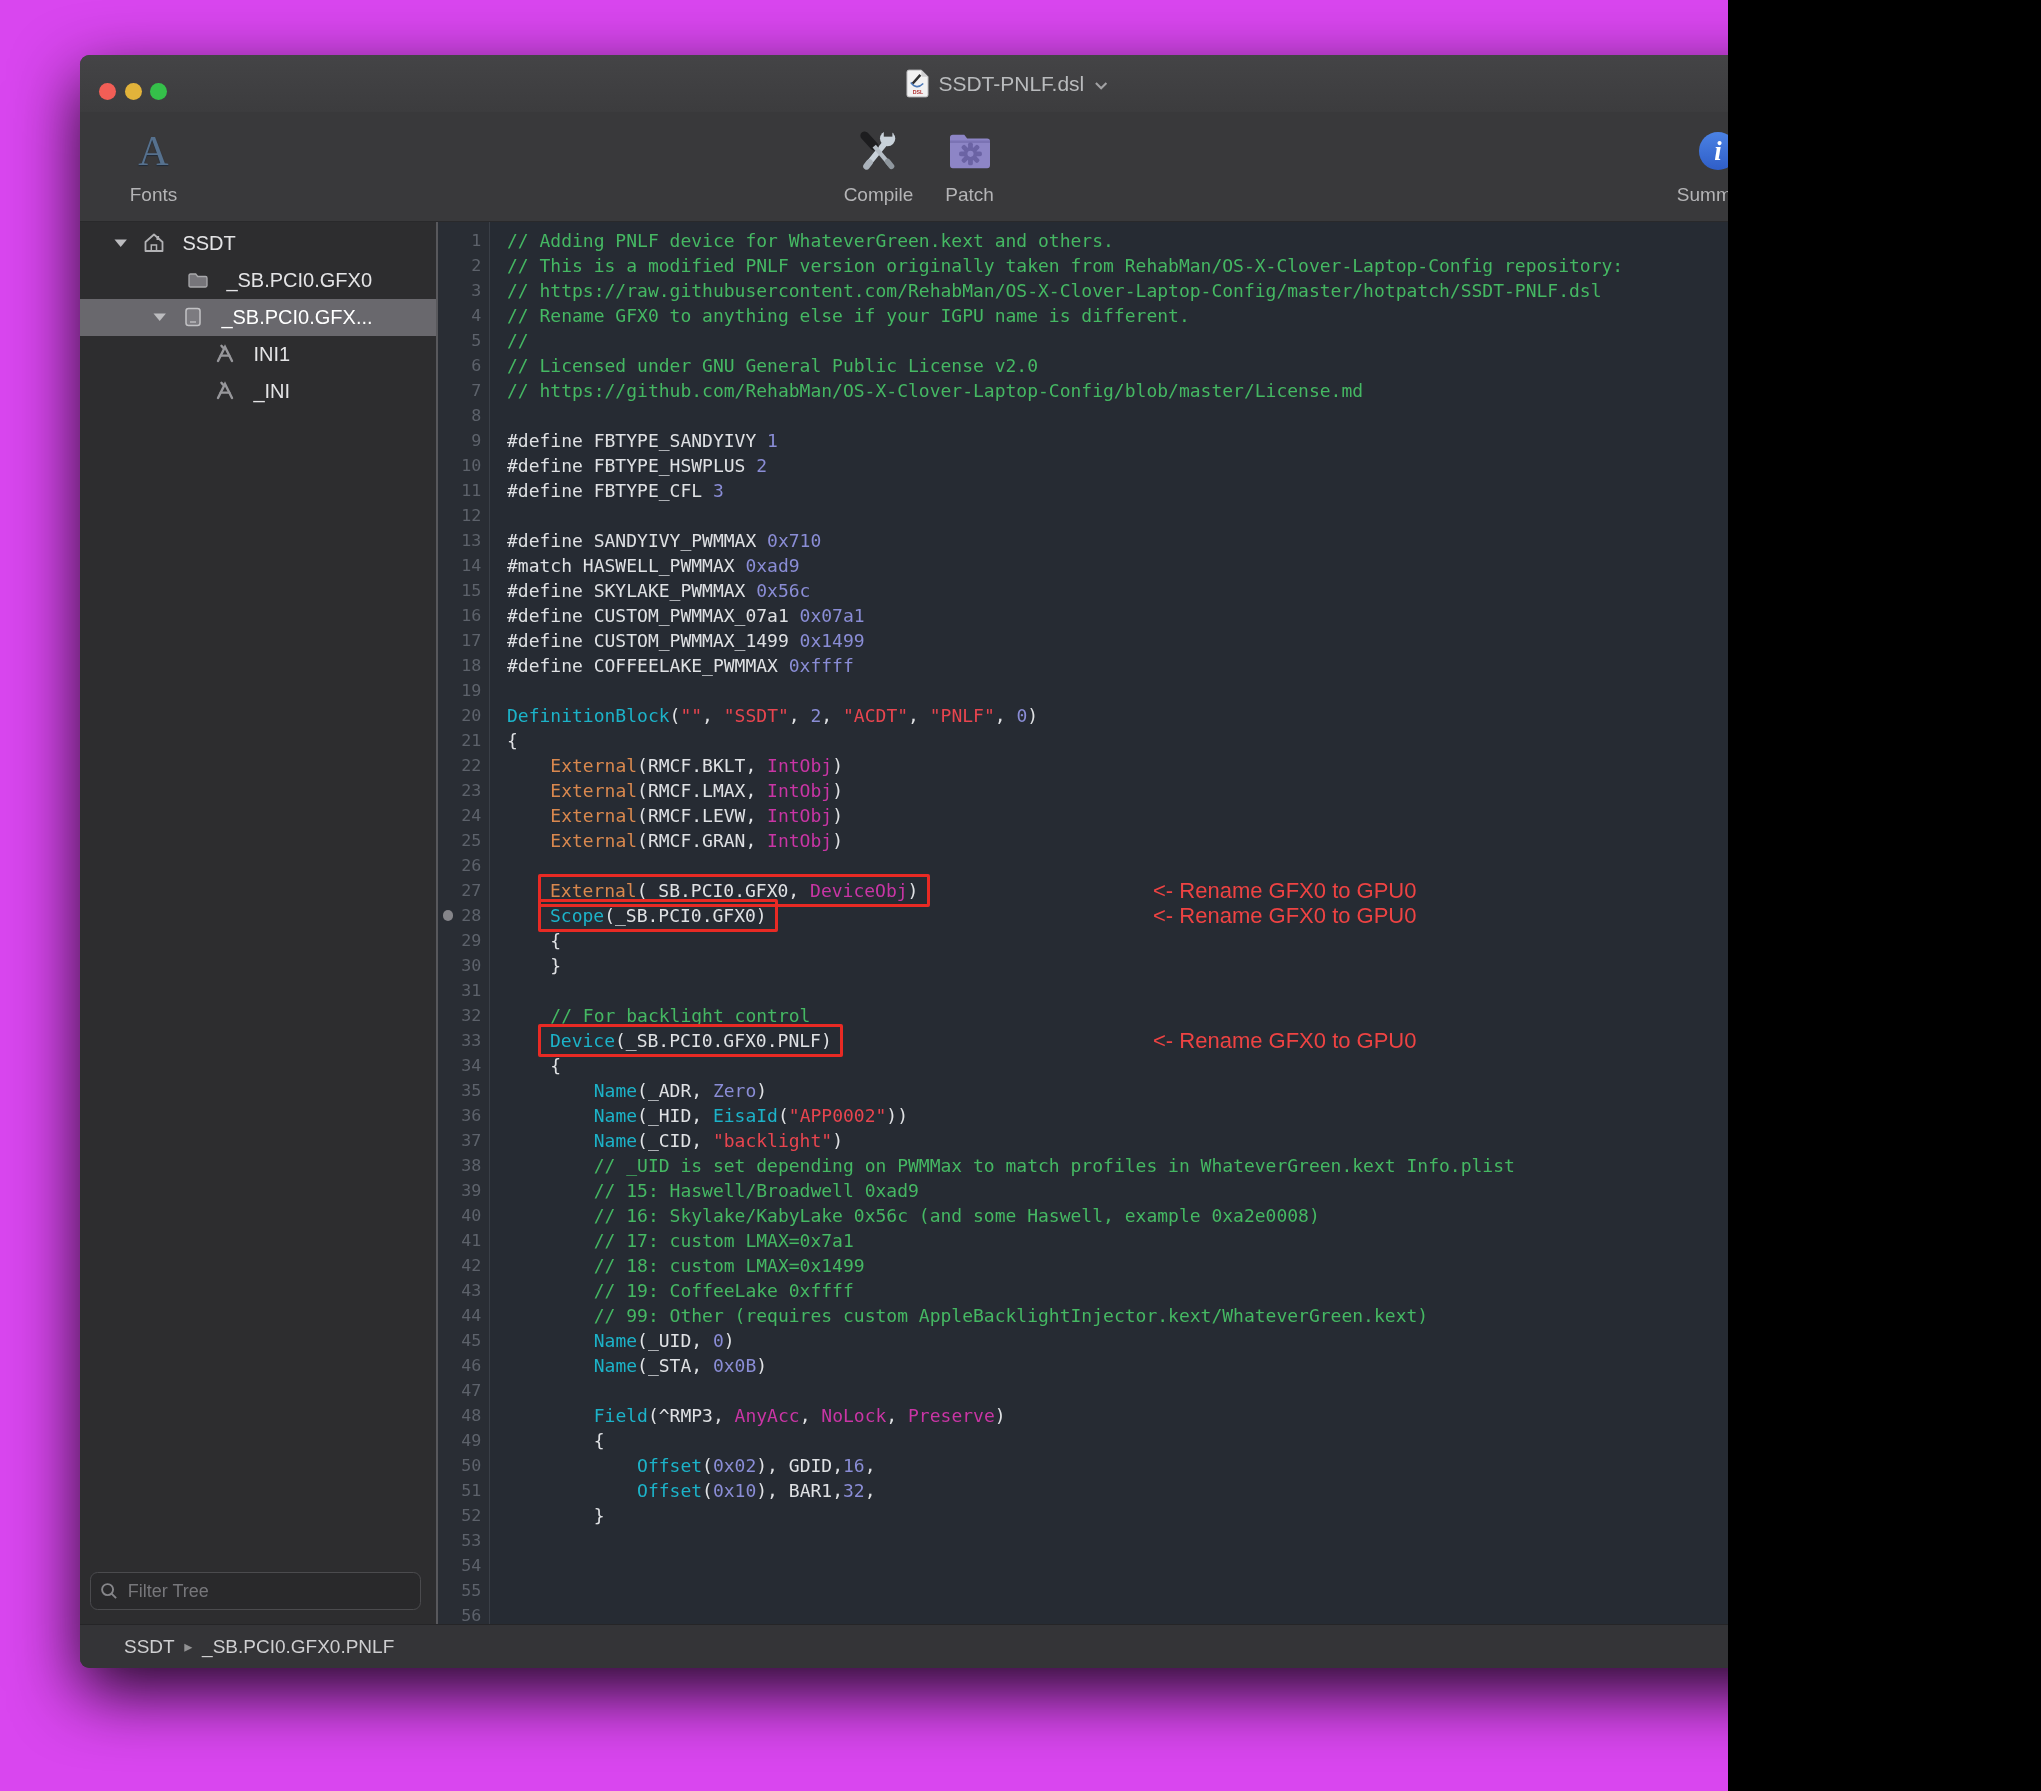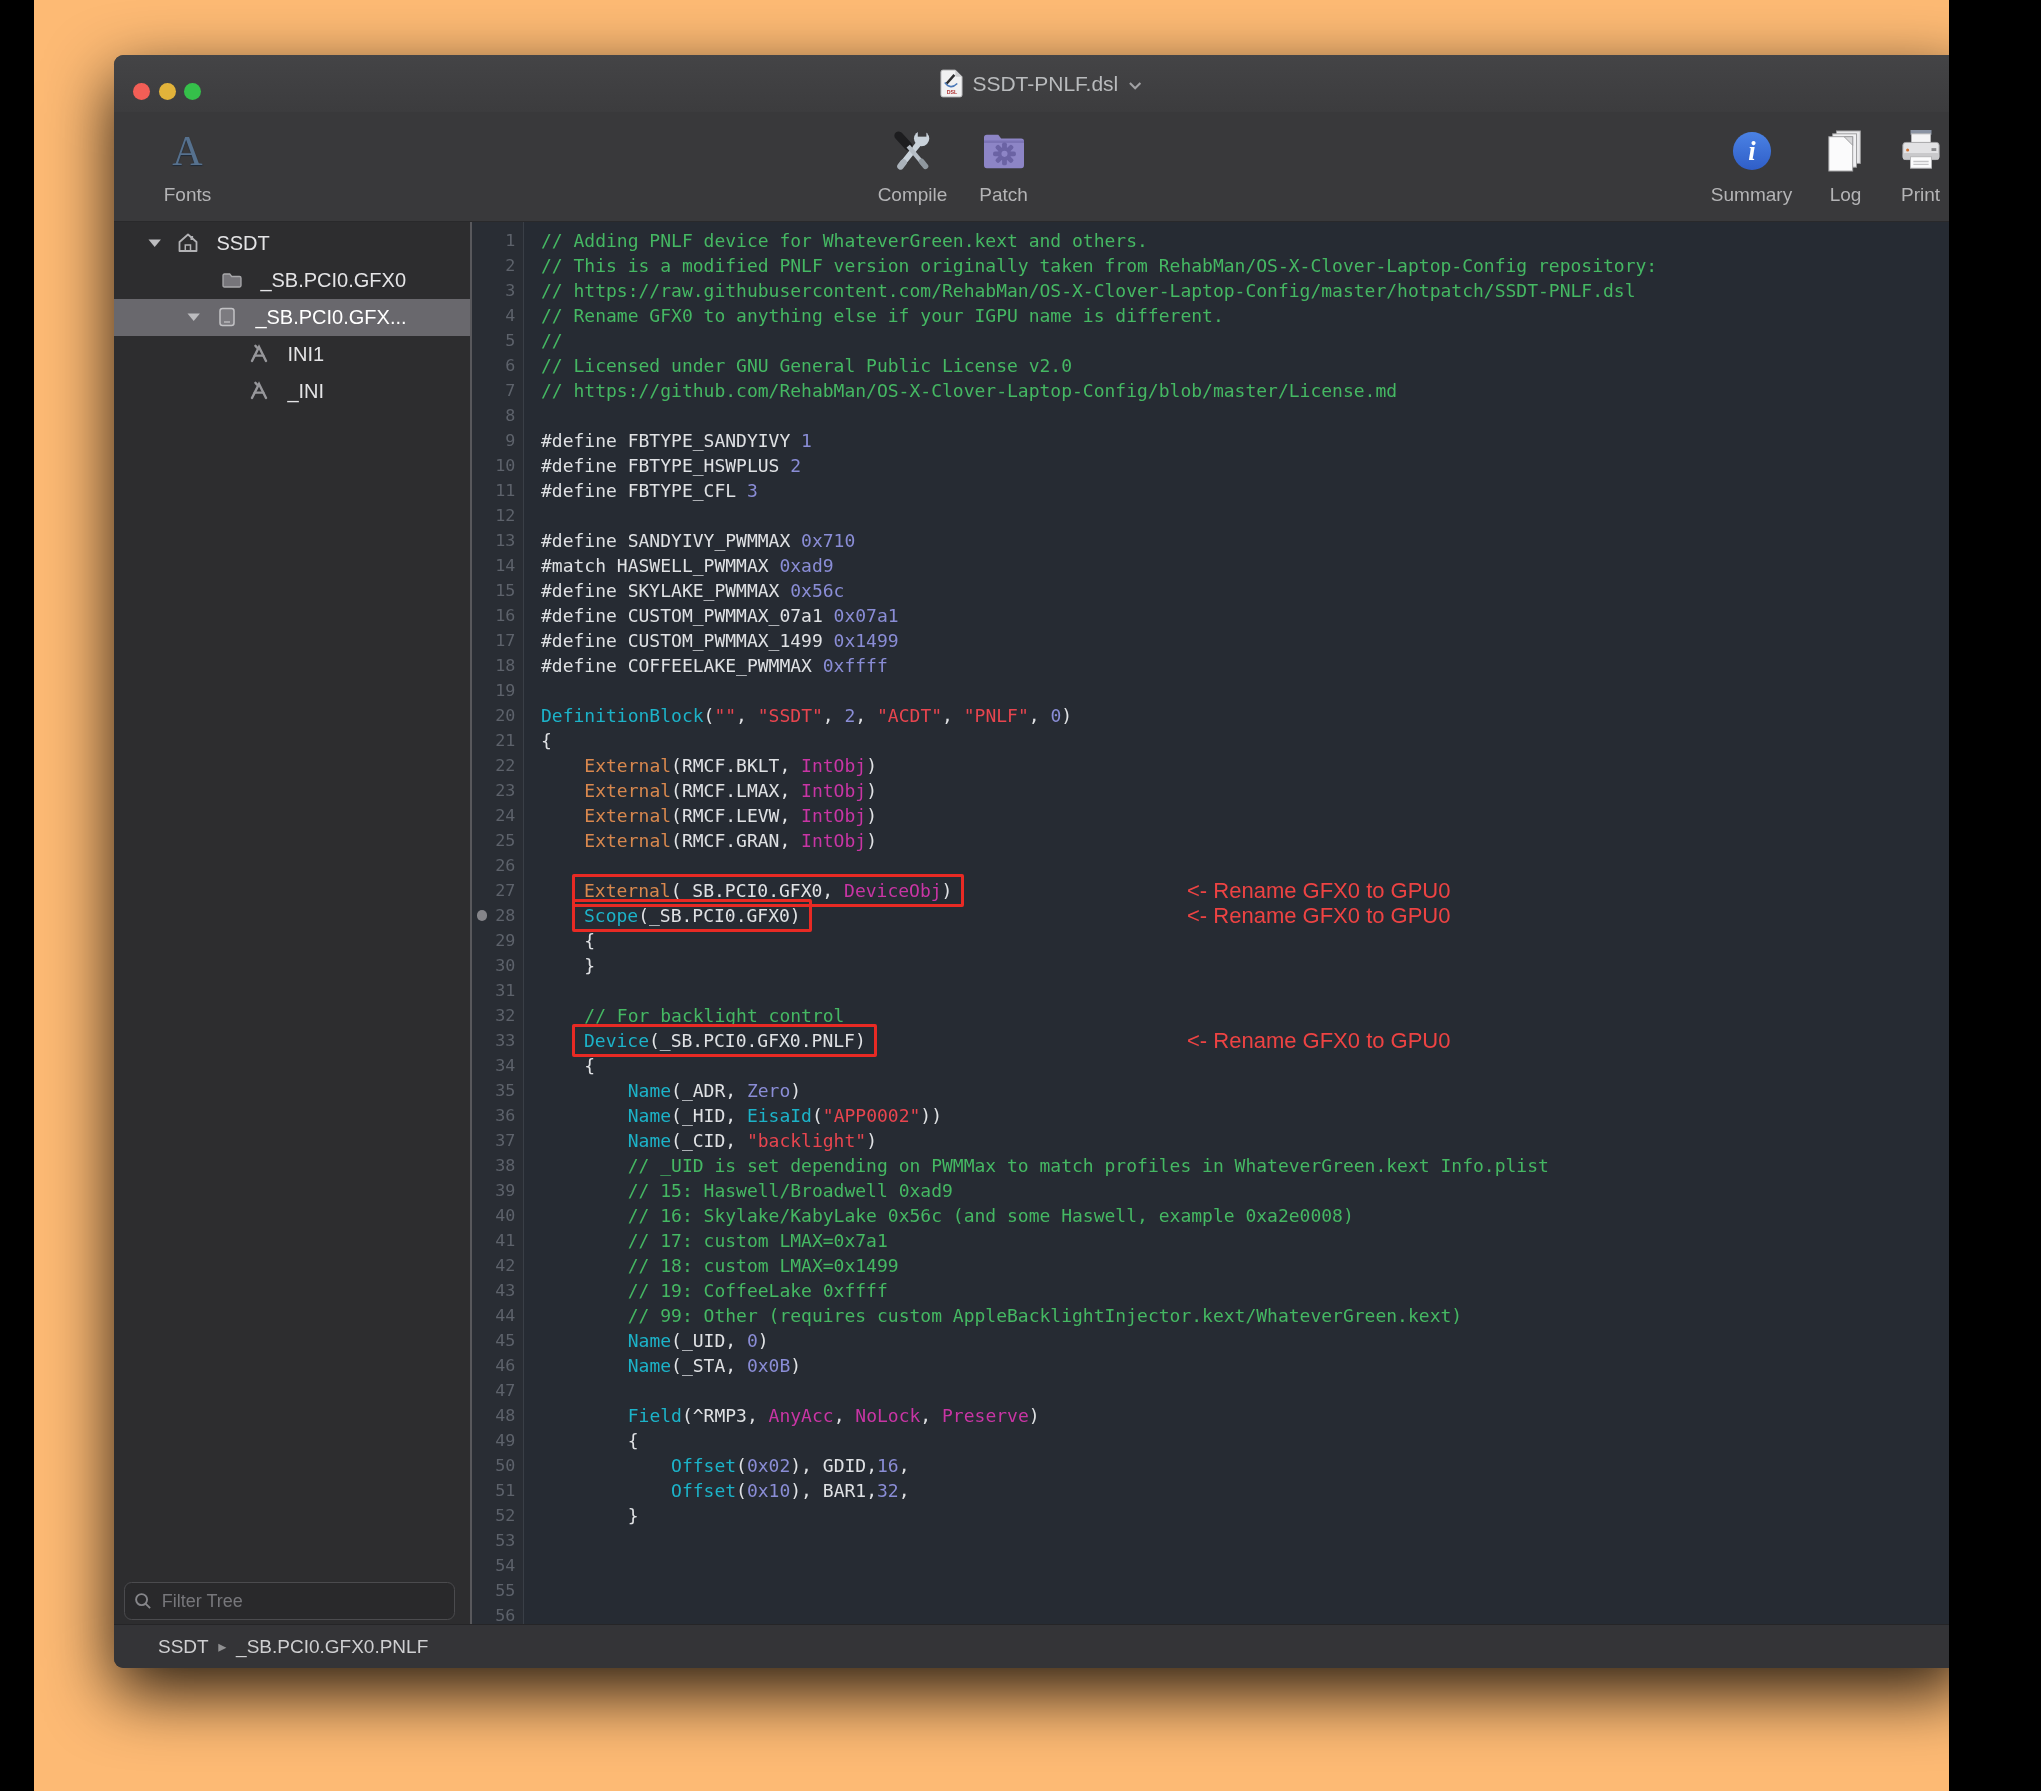--- a/index.html
+++ b/index.html
@@ -1,17 +1,17 @@
 <!DOCTYPE html>
 <html style="--tl-close: #f25e56; --tl-min: #e2b33a; --tl-max: #35c04a; --c-editor: #262b33; --c-comment: #45b863; --c-plain: #dfe1e4; --c-number: #8a8dd6; --c-keyword: #1cb3c9; --c-external: #d9884e; --c-type: #c935a5; --c-string: #e8454f; --c-ann: #ee4343; --c-box: #e82a24;"><head>
 <meta charset="utf-8">
 <style>
   html,body{margin:0;padding:0;background:#000;}
-  .stage{position:relative;width:1915px;height:1791px;background:#fdba74;overflow:hidden;
-         font-family:"Liberation Sans",sans-serif;margin-left:34px;-webkit-font-smoothing:antialiased;}
+  .stage{position:relative;width:1728px;height:1791px;background:#d946ef;overflow:hidden;
+         font-family:"Liberation Sans",sans-serif;-webkit-font-smoothing:antialiased;}
   .window{position:absolute;left:80px;top:55px;width:1854px;height:1613px;background:#39393b;
           border-radius:9.6px;overflow:hidden;box-shadow:0 24px 67px rgba(0,0,0,.85);}
   
   .titlebar{position:relative;height:57px;background:linear-gradient(#444446,#3c3c3e);}
   .lights{position:absolute;left:19px;top:28px;display:flex;gap:8.6px;}
   .light{width:17px;height:17px;border-radius:50%;}
   .light.close{background:var(--tl-close,#f25e56);}
   .light.min{background:var(--tl-min,#e2b33a);}
   .light.max{background:var(--tl-max,#35c04a);}
   .titlewrap{position:absolute;left:0;right:0;top:0;height:57px;display:flex;align-items:center;justify-content:center;gap:9.6px;}
@@ -27,21 +27,21 @@
            text-shadow:0 1px 1px #1f2a38;}
   
   .sidebar{position:absolute;left:0;top:167px;width:356px;bottom:43px;background:#2d2d2f;overflow:hidden;}
   .vsep{position:absolute;left:356px;top:167px;width:1.9px;bottom:43px;background:#58585c;}
   .tree{padding-top:2.9px;}
   .tree-row{height:37px;display:flex;align-items:center;color:#e4e4e6;font-size:20px;white-space:nowrap;}
   .tree-row.selected{background:#69686d;color:#ffffff;}
   .disc{width:29px;flex:none;display:flex;align-items:center;}
   .t-icon{width:27px;flex:none;display:flex;align-items:center;}
   .tree-label{margin-left:12.4px;}
-  .filter{position:absolute;left:9.6px;right:15.3px;bottom:5px;height:38px;border:1.4px solid #4b4b4e;
+  .filter{position:absolute;left:9.6px;right:15.3px;bottom:15px;height:38px;border:1.4px solid #4b4b4e;
           border-radius:7.6px;background:#29292b;display:flex;align-items:center;padding:0 9.6px;gap:7.6px;box-sizing:border-box;justify-content:space-between;}
   .filter input{flex:1;background:transparent;border:none;outline:none;color:#d6d6d8;font-size:18px;
                 font-family:"Liberation Sans",sans-serif;}
   .filter input::placeholder{color:#77777b;}
   
   .editor{position:absolute;left:358px;right:0;top:167px;bottom:43px;background:var(--c-editor,#262b33);
           display:flex;overflow:hidden;}
   .gutter{flex:none;width:52px;background:#292d34;border-right:1.9px solid #3a3f47;padding-top:5.7px;box-sizing:border-box;}
   .gut-row{position:relative;height:25px;line-height:25px;text-align:right;padding-right:7.6px;
            color:#5d626b;font:16.7px/25px "DejaVu Sans Mono",monospace;}

